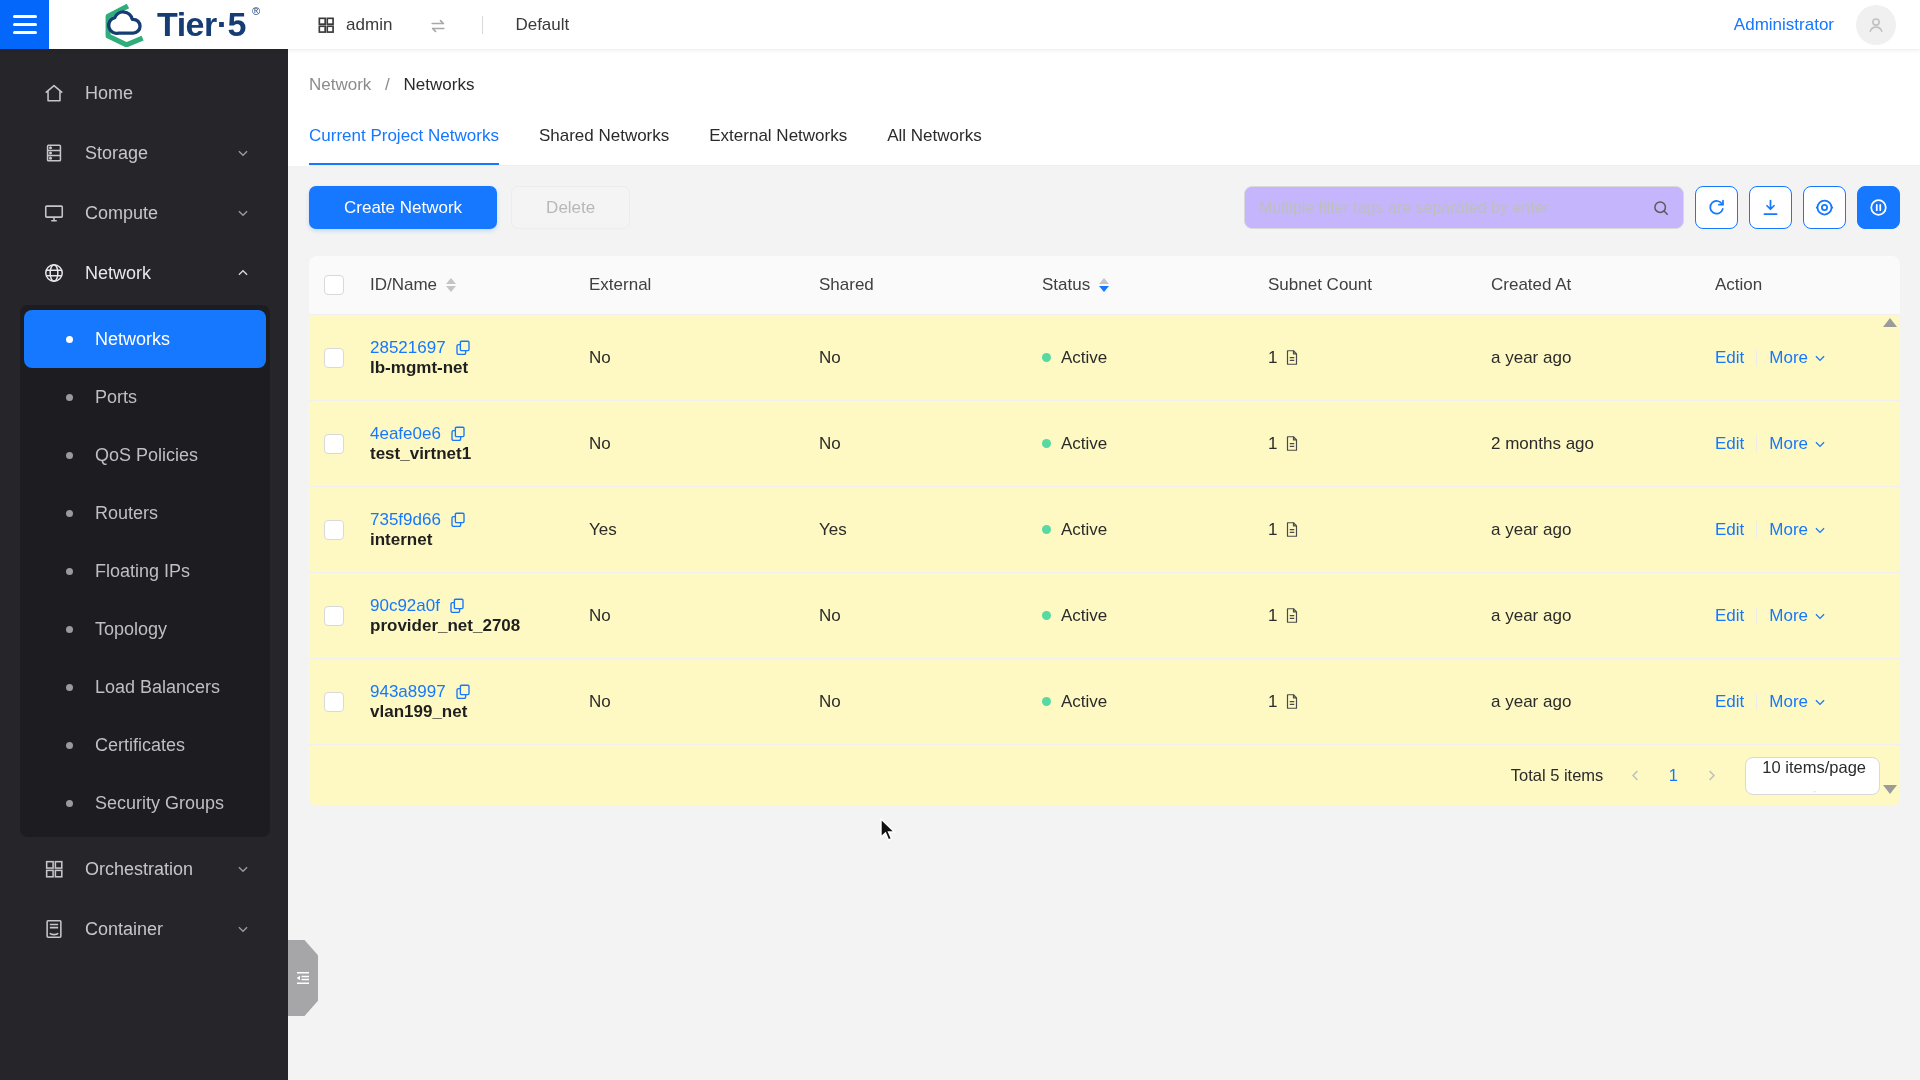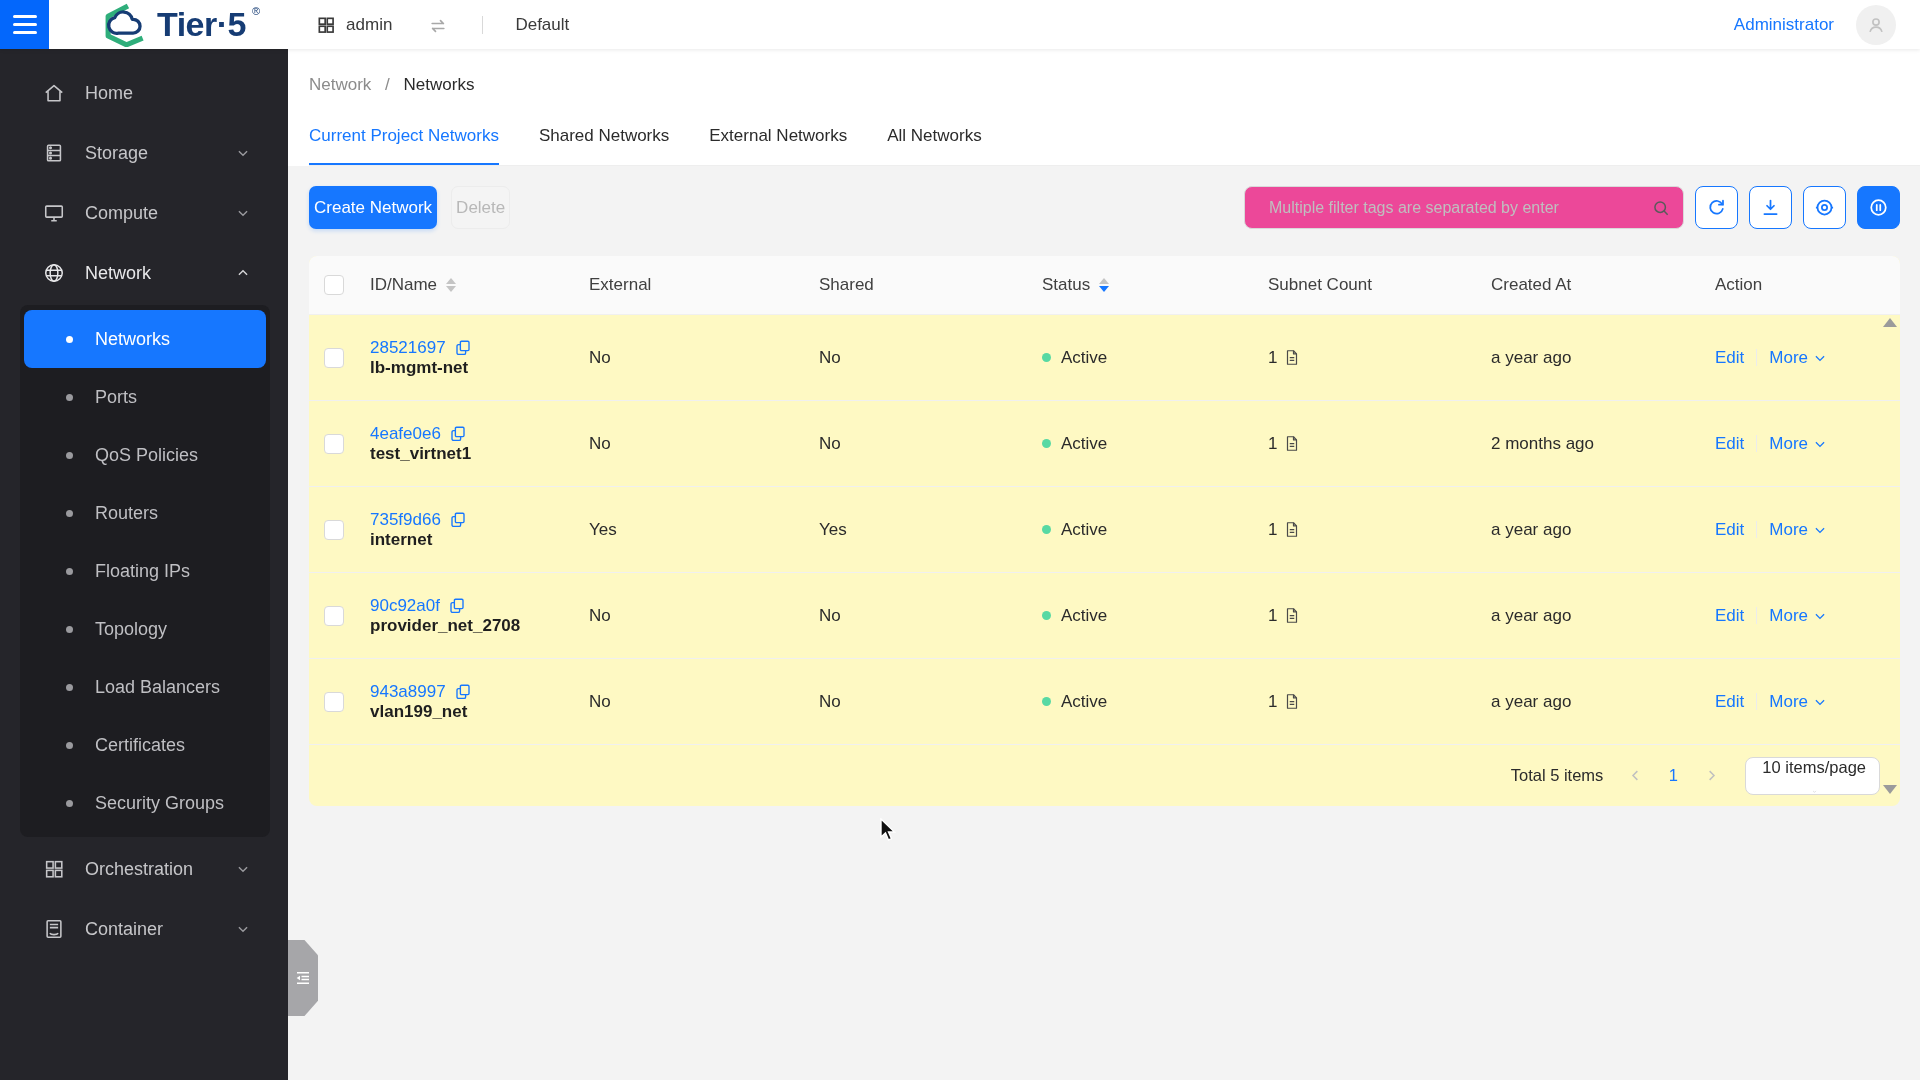--- a/index.html
+++ b/index.html
@@ -48,26 +48,26 @@
   .bc-parent { color:#8c8c8c; cursor:pointer; }
   .bc-sep { color:#8c8c8c; margin:0 9px; }
   .bc-current { color:#2b2b2b; }
   .tabs { display:flex; margin-top:31px; border-bottom:1px solid #eeeeee; }
   .tab { font-size:17px; color:#2b2b2b; padding-bottom:17px; margin-right:40px; cursor:pointer;
     border-bottom:2px solid transparent; }
   .tab.active { color:#1677ff; border-bottom-color:#1677ff; }
 
   .toolbar { display:flex; align-items:center; margin:20px 20px 0 21px; }
   .btn { height:43px; border-radius:7px; font-size:17px; display:inline-flex; align-items:center;
-    justify-content:center; padding:0 4px; cursor:pointer; border:1px solid transparent;text-align:right; }
+    justify-content:center; padding:0 34px; cursor:pointer; border:1px solid transparent;text-align:right; }
   .btn-primary { background:#1677ff; color:#fff; box-shadow:0 2px 4px rgba(22,119,255,.2); }
   .btn-disabled { background:#f4f4f4; color:#b8b8b8; border:1px solid #ececec; margin-left:14px; cursor:not-allowed; }
   .toolbar-right { margin-left:auto; display:flex; align-items:center; gap:11px; }
-  .search-box { width:440px; height:43px; background:#ec4899; border:1px solid #d9d9d9; border-radius:8px;
-    display:flex; align-items:center; padding:0 12px 0 24px; }
+  .search-box { width:440px; height:43px; background:#c4b5fd; border:1px solid #d9d9d9; border-radius:8px;
+    display:flex; align-items:center; padding:0 12px 0 14px; }
   .search-box input { flex:1; border:none; outline:none; font-size:16px; color:#2b2b2b;
     font-family:"Liberation Sans",sans-serif; background:transparent; }
   .search-box input::placeholder { color:#bfbfbf; }
   .icon-btn { width:43px; height:43px; border:1px solid #1677ff; background:#fff; border-radius:8px;
     display:inline-flex; align-items:center; justify-content:center; cursor:pointer; }
   .icon-btn.filled { background:#1677ff; }
 
   
   .card { background:#fef9c3; border-radius:8px; margin:27px 20px 0 21px; position:relative; }
   .tgrid { display:grid; grid-template-columns:49px 219px 230px 223px 226px 223px 224px 1fr; align-items:center; }

